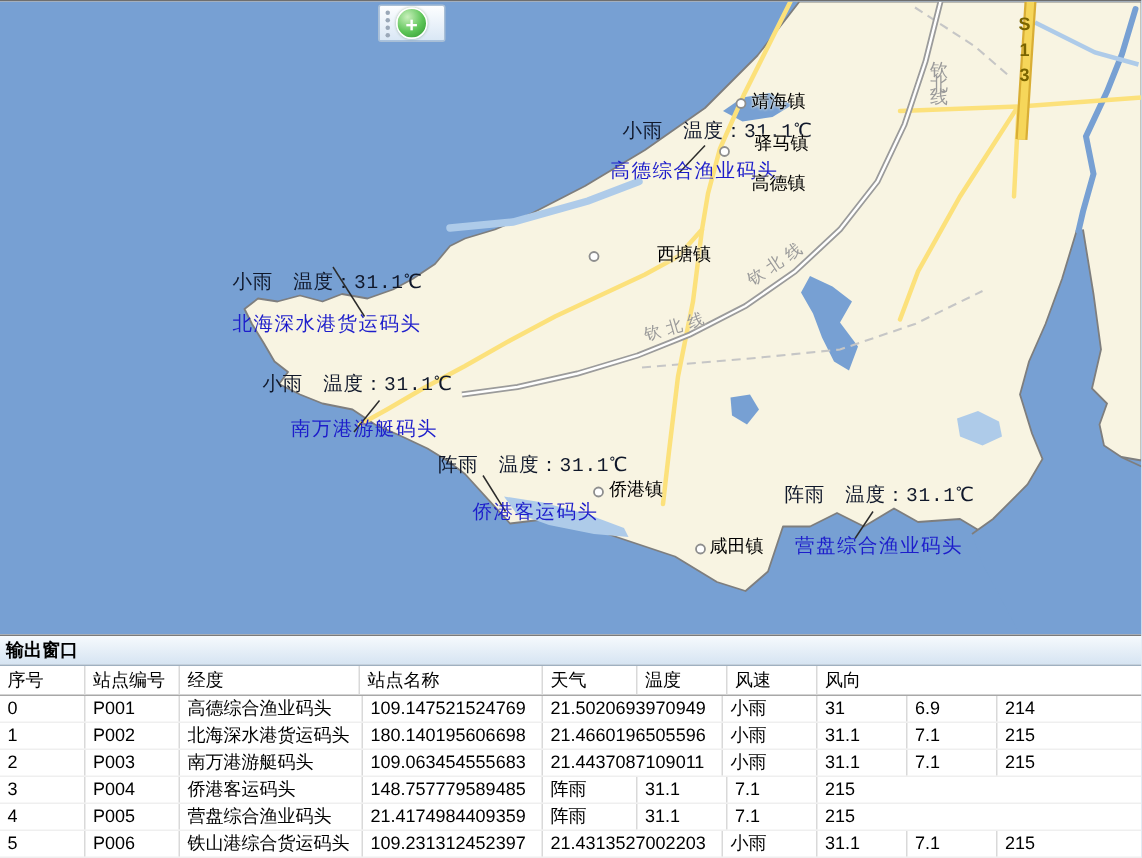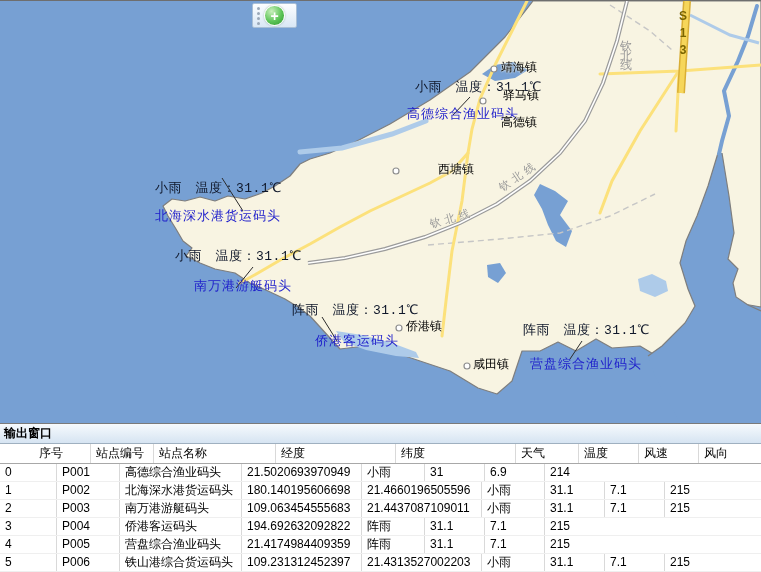--- a/index.html
+++ b/index.html
@@ -27,21 +27,21 @@
   
   #road-shield{position:absolute;left:676px;top:8px;display:flex;flex-direction:column;gap:3px;}
   .shield-char{width:14px;text-align:center;color:#7A6400;font-weight:bold;font-size:12px;line-height:14px;}
   
   .output-panel{position:absolute;left:0;top:422px;width:761px;height:150px;background:#fff;font-size:12px;color:#000;}
   .panel-title{height:21px;box-sizing:border-box;border-top:1px solid #7a7a7a;border-bottom:1px solid #9fb0c0;
       background:linear-gradient(#f6fafd,#d6e4f2);display:flex;align-items:center;padding-left:4px;
       font-weight:bold;}
   .grid{position:relative;}
   .tr{display:flex;height:17px;line-height:17px;border-bottom:1px solid #efefef;}
-  .tr.head{height:19px;line-height:19px;border-bottom:1px solid #a8a8a8;background:#fff;padding-left:34px;}
+  .tr.head{height:19px;line-height:19px;border-bottom:1px solid #a8a8a8;background:#fff;}
   .td{box-sizing:border-box;padding-left:5px;border-right:1px solid #d9d9d9;overflow:hidden;white-space:nowrap;}
   .c0{width:57px}.c1{width:63px}.c2{width:122px}.c3{width:120px}.c4{width:120px}
   .c5{width:63px}.c6{width:60px}.c7{width:60px}.c8{flex:1;border-right:none;}
 </style>
 </head>
 <body>
 
 <div class="stage">
 
   <div class="map">
@@ -148,33 +148,33 @@
   </div>
 
   <div class="output-panel">
     <div class="panel-title">
       <span>输出窗口</span>
     </div>
     <div class="grid">
       <div class="tr head" id="header-row">
           <div class="td c0">序号</div>
           <div class="td c1">站点编号</div>
+          <div class="td c3">经度</div>
           <div class="td c2">站点名称</div>
-          <div class="td c3">经度</div>
-          <div class="td c4">纬度</div>
           <div class="td c5">天气</div>
           <div class="td c6">温度</div>
           <div class="td c7">风速</div>
           <div class="td c8">风向</div>
         </div>
       <div id="table-body">
           <div class="tr">
             <div class="td c0">0</div>
             <div class="td c1">P001</div>
             <div class="td c2">高德综合渔业码头</div>
+            <div class="td c3">109.147521524769</div>
             <div class="td c4">21.5020693970949</div>
             <div class="td c5">小雨</div>
             <div class="td c6">31</div>
             <div class="td c7">6.9</div>
             <div class="td c8">214</div>
           </div>
           <div class="tr">
             <div class="td c0">1</div>
             <div class="td c1">P002</div>
             <div class="td c2">北海深水港货运码头</div>
@@ -193,21 +193,21 @@
             <div class="td c4">21.4437087109011</div>
             <div class="td c5">小雨</div>
             <div class="td c6">31.1</div>
             <div class="td c7">7.1</div>
             <div class="td c8">215</div>
           </div>
           <div class="tr">
             <div class="td c0">3</div>
             <div class="td c1">P004</div>
             <div class="td c2">侨港客运码头</div>
-            <div class="td c3">194.692632092822</div>
+            <div class="td c3">148.757779589485</div>
             <div class="td c5">阵雨</div>
             <div class="td c6">31.1</div>
             <div class="td c7">7.1</div>
             <div class="td c8">215</div>
           </div>
           <div class="tr">
             <div class="td c0">4</div>
             <div class="td c1">P005</div>
             <div class="td c2">营盘综合渔业码头</div>
             <div class="td c4">21.4174984409359</div>

